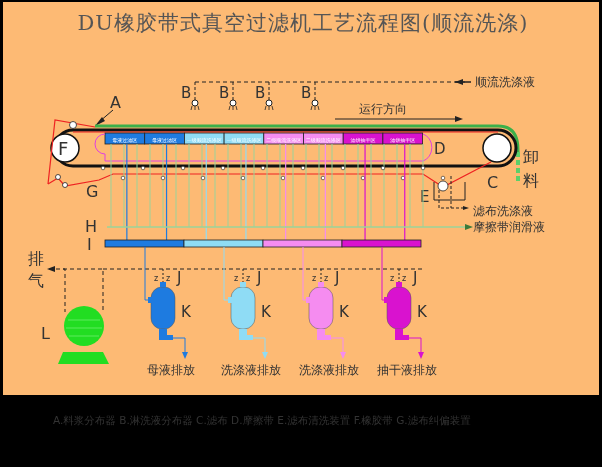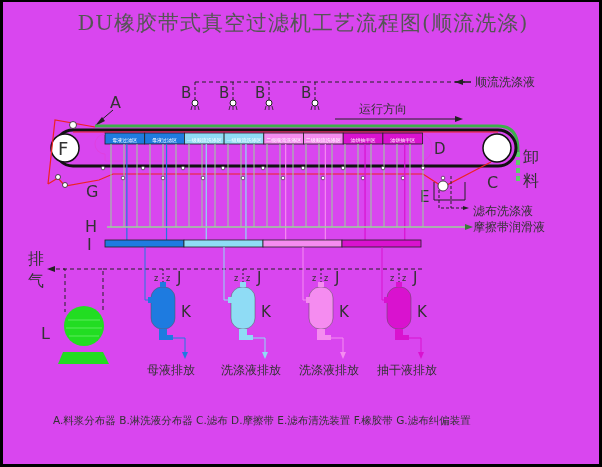--- a/index.html
+++ b/index.html
@@ -1,17 +1,17 @@
 <!DOCTYPE html>
 <html><head>
 <meta charset="utf-8">
 <style>
   html, body { margin: 0; padding: 0; background: #000; }
   body { width: 602px; height: 467px; position: relative; overflow: hidden; }
-  .frame { position: absolute; left: 3px; top: 2px; width: 596px; height: 462px; background: #d946ef; }
+  .frame { position: absolute; left: 3px; top: 2px; width: 596px; height: 393px; background: #fdba74; }
   svg { position: absolute; left: 0; top: 0; }
   .title { font-family: "DejaVu Serif", serif; font-size: 21px; fill: #555; letter-spacing: 1px; }
   .cn { font-family: "DejaVu Serif", serif; fill: #333; }
   .lbl { font-family: "DejaVu Sans", sans-serif; fill: #333; }
   .legend { position: absolute; left: 50px; font-family: "DejaVu Sans", sans-serif; font-size: 10.5px; color: #333; white-space: nowrap; }
 </style>
 </head>
 <body>
 
 <div class="frame">

